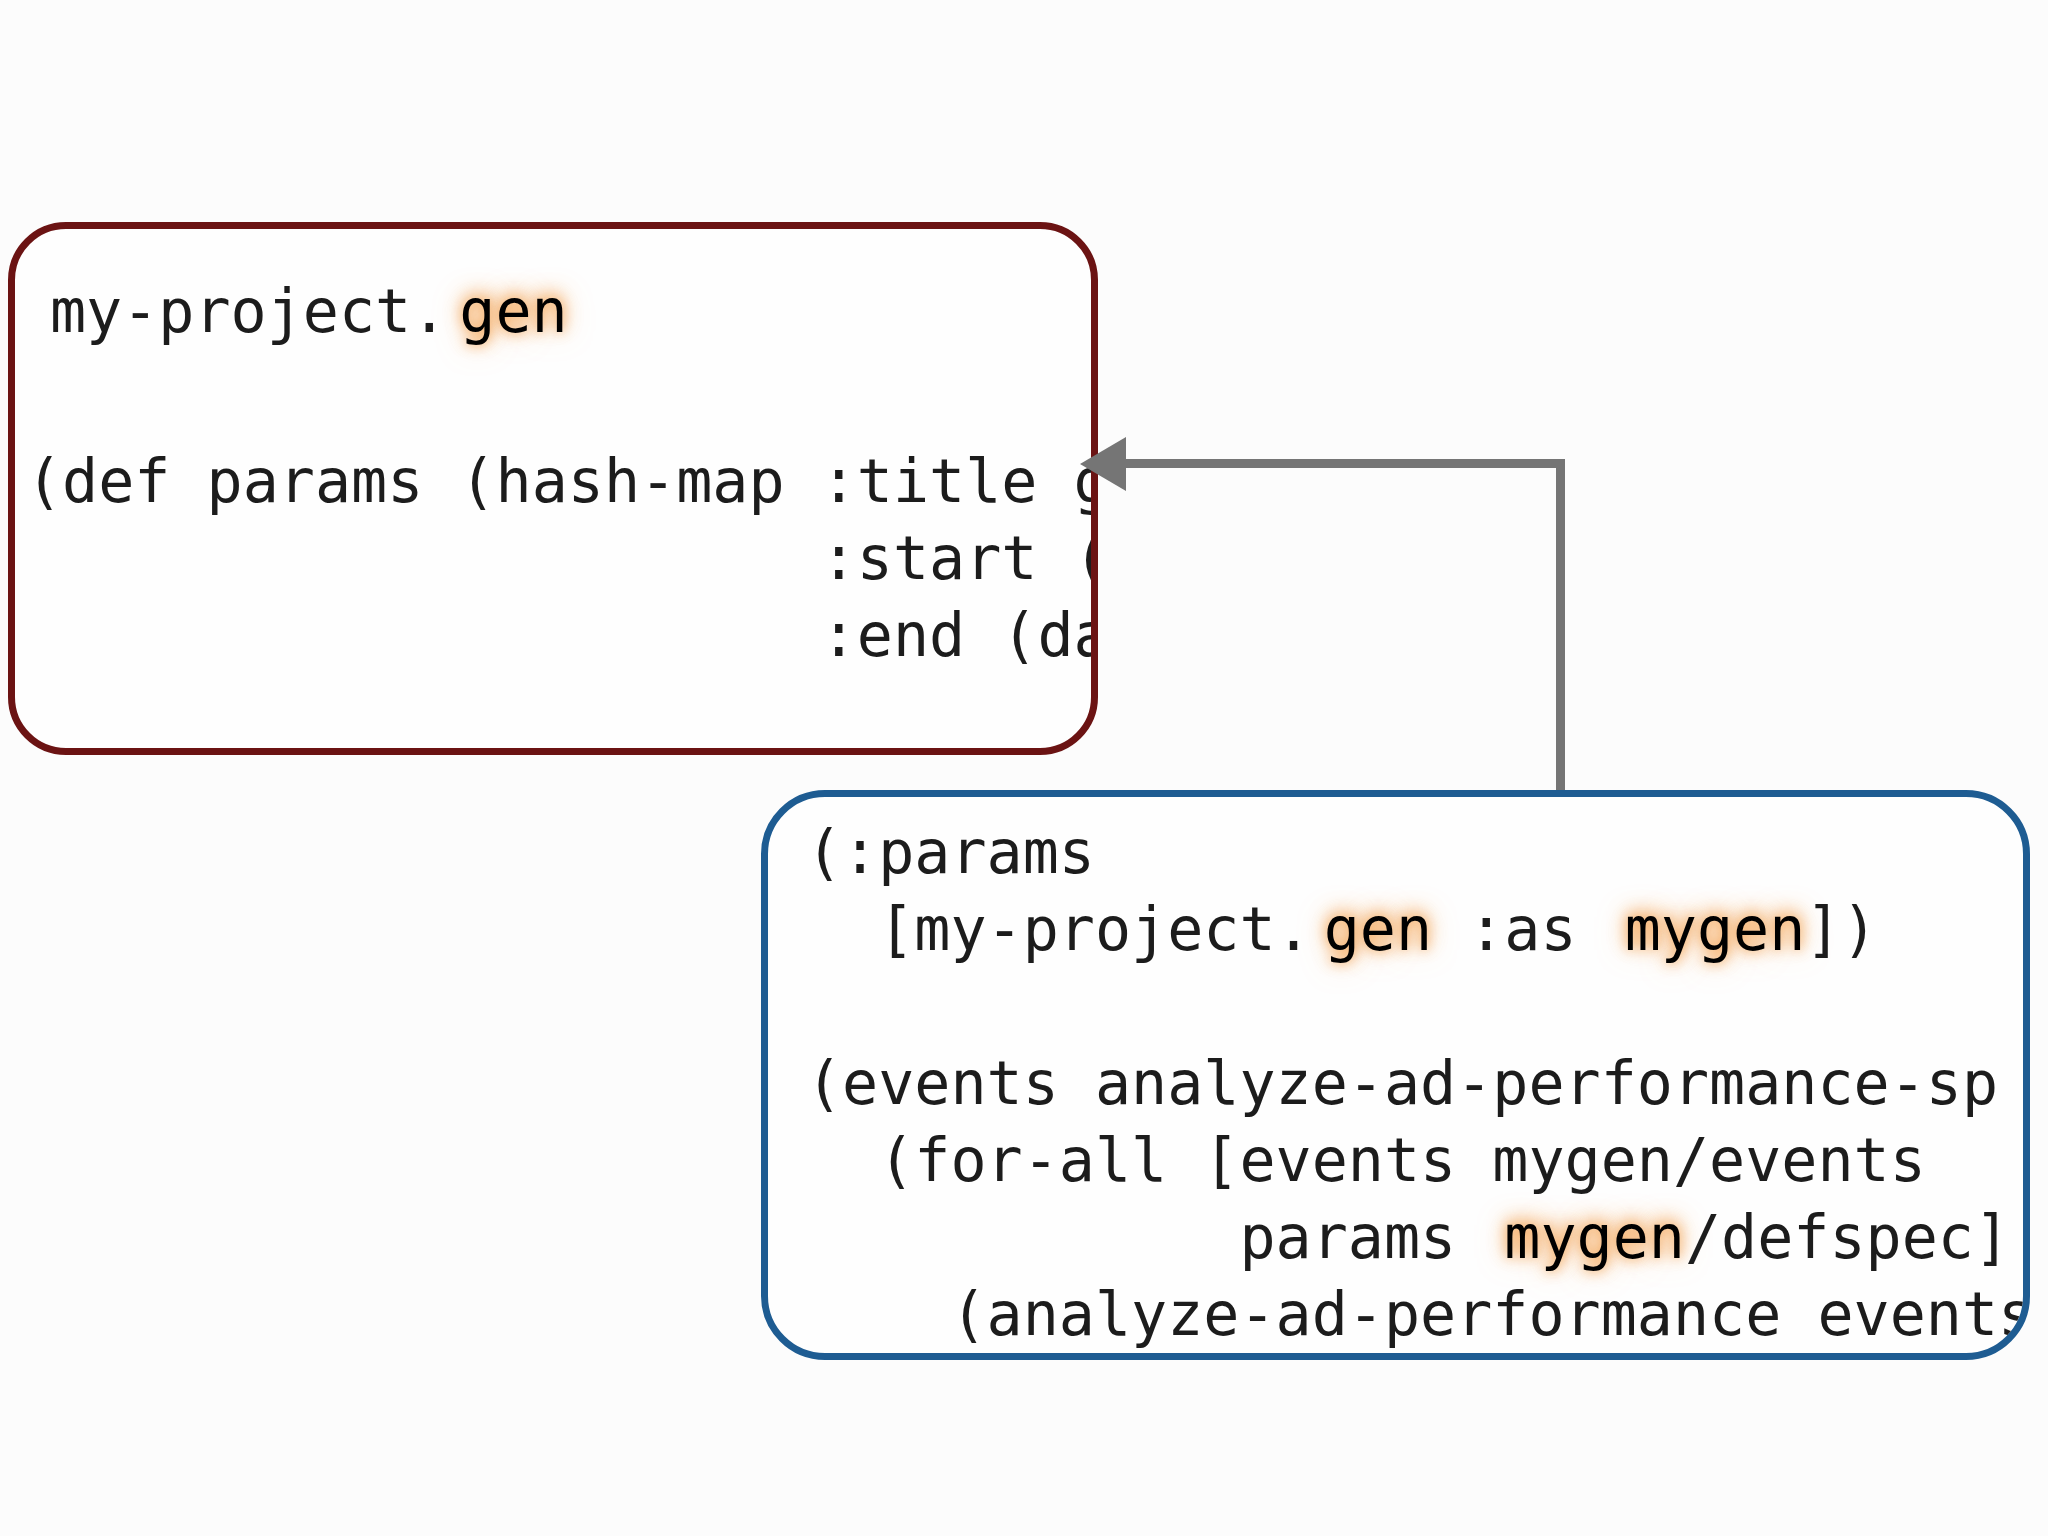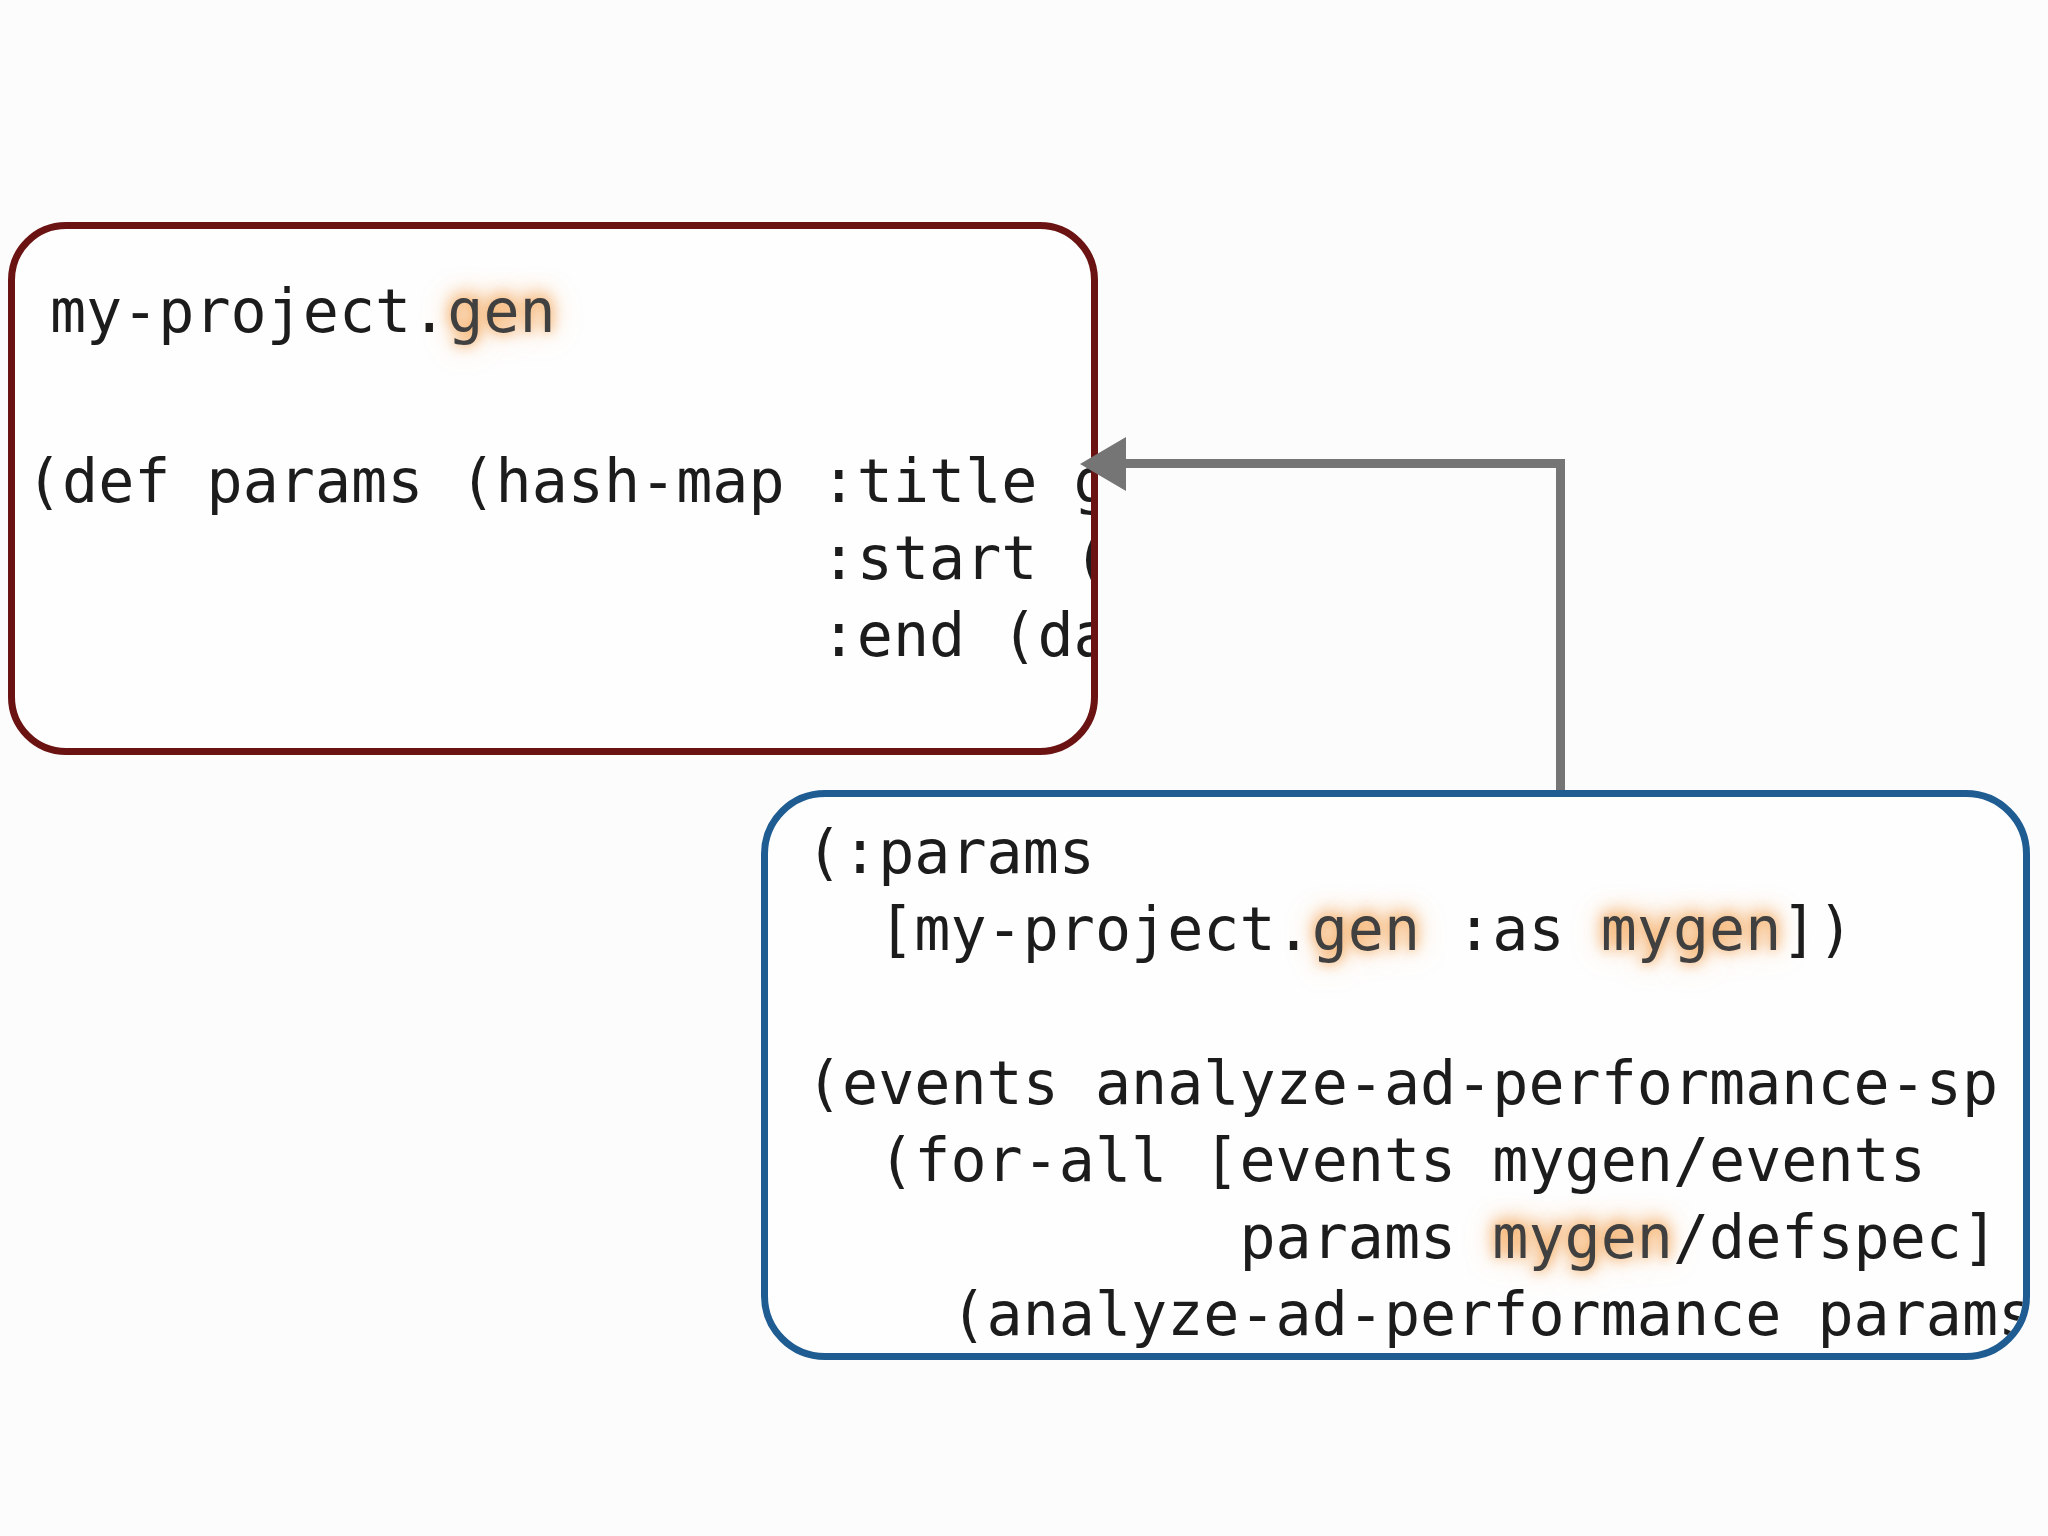--- a/index.html
+++ b/index.html
@@ -36,25 +36,26 @@
     font-family:"DejaVu Sans Mono", monospace;
     font-size:60px;
     line-height:77px;
     color:#1c1c1c;
     white-space:pre;
   }
   #source-title { left:35px; top:44px; }
   #source-code  { left:11px; top:214px; }
   #spec-code    { left:38px; top:17px; }
   .hl {
-    color:#404040;
+    color:#000000;
     text-shadow:
       0 0 12px rgba(244,164,84,0.95),
       0 -6px 18px rgba(244,164,84,0.75),
       0 0 28px rgba(244,164,84,0.55);
+    margin-left: 12px;
   }
   .arrow-shaft { position:absolute; background:#757575; }
   #arrow-shaft-h { left:1122px; top:459px; width:443px; height:9px; }
   #arrow-shaft-v { left:1556px; top:459px; width:9px; height:331px; }
   #arrow-head {
     position:absolute;
     left:1080px; top:437px;
     width:0; height:0;
     border-top:27px solid transparent;
     border-bottom:27px solid transparent;
@@ -77,16 +78,16 @@
   <div id="arrow-shaft-v" class="arrow-shaft"></div>
   <div id="arrow-head"></div>
 
   <div id="spec-box" class="code-box">
     <pre id="spec-code" class="code"><span>(:params</span>
 <span>  [my-project.</span><span class="hl">gen</span><span> :as </span><span class="hl">mygen</span><span>])</span>
 
 <span>(events analyze-ad-performance-sp</span>
 <span>  (for-all [events mygen/events</span>
 <span>            params </span><span class="hl">mygen</span><span>/defspec]</span>
-<span>    (analyze-ad-performance params</span></pre>
+<span>    (analyze-ad-performance events</span></pre>
   </div>
 
 </div>
 
 </body></html>

